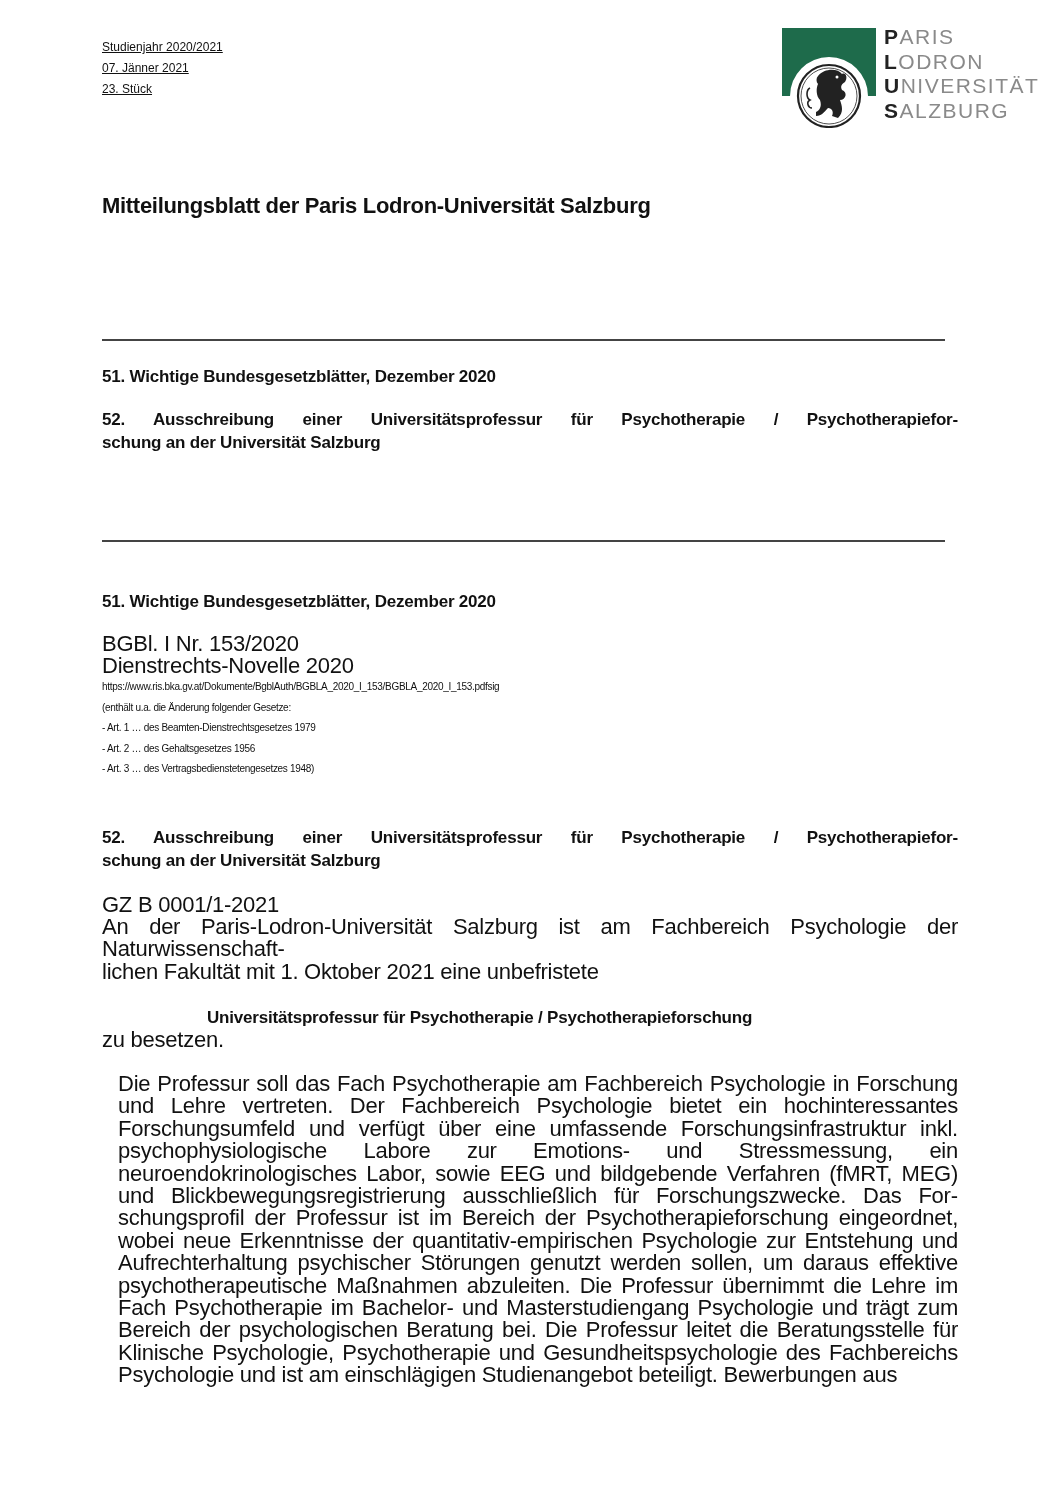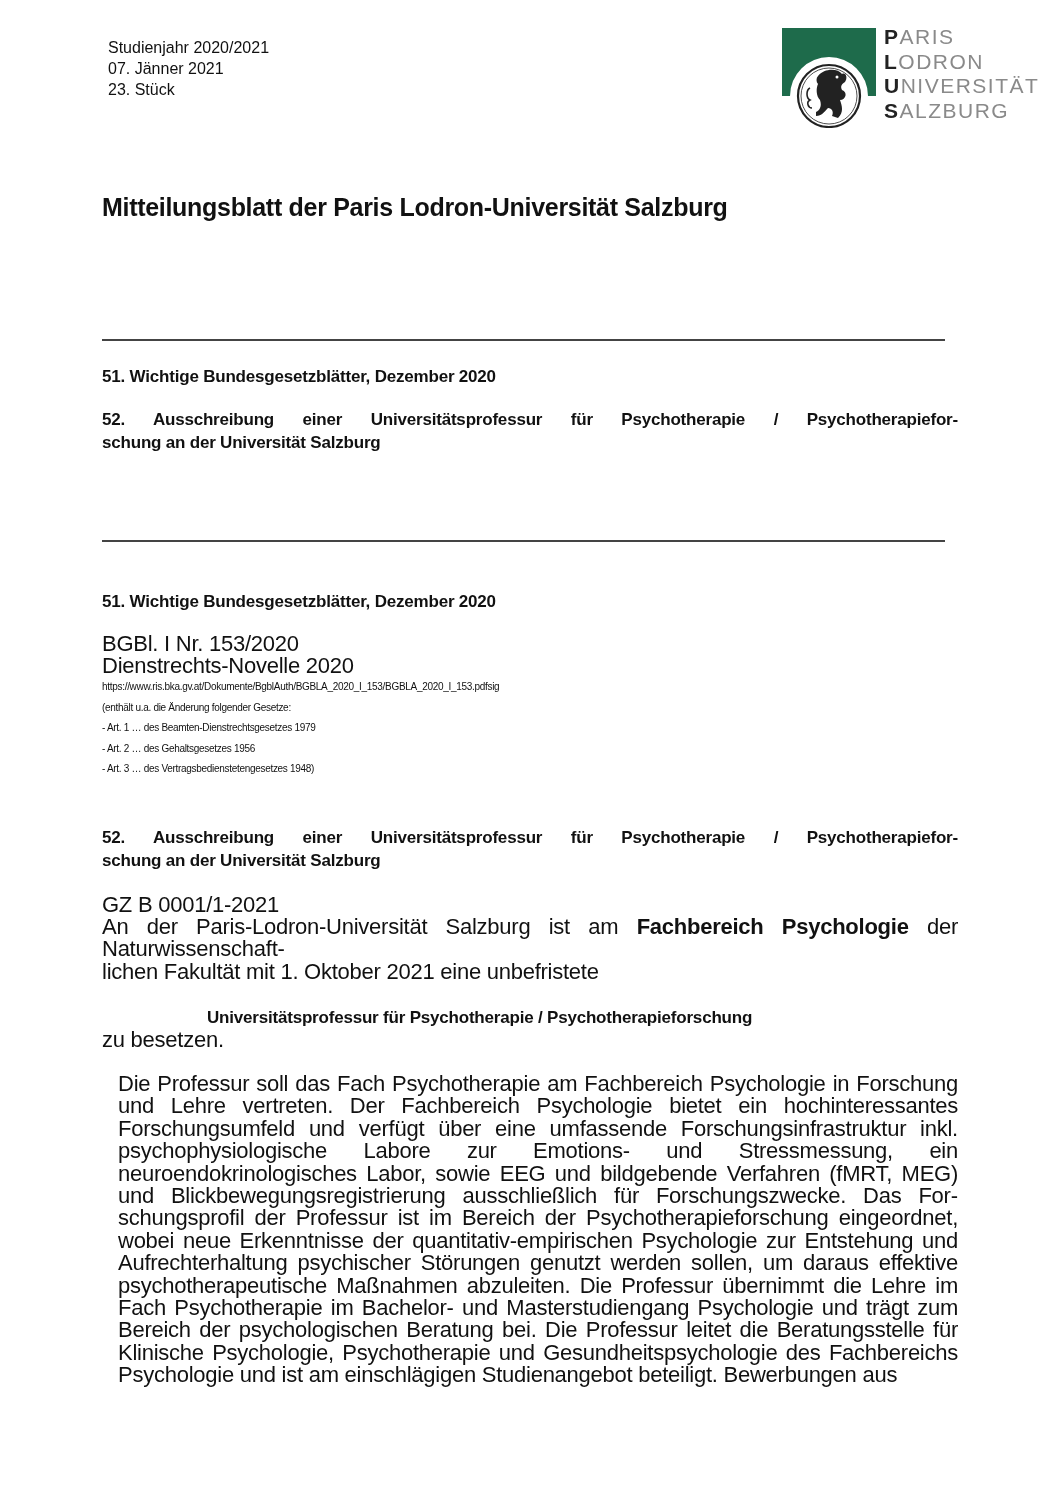--- a/index.html
+++ b/index.html
@@ -1,42 +1,42 @@
 <!DOCTYPE html>
 <html><head>
 <meta charset="utf-8">
 <style>
   html, body { margin: 0; padding: 0; background: #ffffff; }
   body { width: 1058px; height: 1497px; position: relative; overflow: hidden;
          font-family: "Liberation Sans", sans-serif; color: #111; }
-  .meta { position: absolute; left: 108px; top: 37px; font-size: 16px; line-height: 21px; }
+  .meta { position: absolute; left: 102px; top: 37px; font-size: 12px; line-height: 21px; text-decoration: underline; }
   .meta div { white-space: nowrap; }
 
   .logo { position: absolute; left: 782px; top: 28px; width: 250px; height: 100px; }
   .logo-mark { position: absolute; left: 0; top: 0; width: 94px; height: 100px; }
   .logo-text { position: absolute; left: 102px; top: -3px; font-size: 21px; line-height: 24.5px;
                letter-spacing: 1.5px; color: #8a8a8a; white-space: nowrap; }
   .logo-text .init { color: #222; font-weight: bold; }
 
-  .title { position: absolute; left: 102px; top: 193px; font-size: 25px; font-weight: bold;
+  .title { position: absolute; left: 102px; top: 193px; font-size: 22px; font-weight: bold;
            letter-spacing: -0.3px; white-space: nowrap; }
 
   .rule { position: absolute; left: 102px; width: 843px; height: 2px; background: #444; }
 
   .toc { position: absolute; left: 102px; width: 856px; font-size: 17px; font-weight: bold;
          line-height: 23px; text-align: justify; letter-spacing: -0.2px; }
   .toc .nj { text-align: left; }
 
   .sec { position: absolute; left: 102px; width: 856px; }
   .h { font-size: 17px; font-weight: bold; line-height: 23px; text-align: justify; letter-spacing: -0.2px; }
   .p { font-size: 22px; line-height: 22.2px; letter-spacing: -0.25px; }
   .small { font-size: 10px; line-height: 20.5px; letter-spacing: -0.3px; }
   .just { text-align: justify; margin-left: 16px; }
   .center-title { font-size: 17px; font-weight: bold; line-height: 22px; padding-left: 105px; letter-spacing: -0.2px; }
-  b { font-weight: bold; }
+  b { font-weight: normal; }
 </style>
 </head>
 <body>
 
 <div class="meta">
   <div>Studienjahr 2020/2021</div>
   <div>07. Jänner 2021</div>
   <div>23. Stück</div>
 </div>
 

